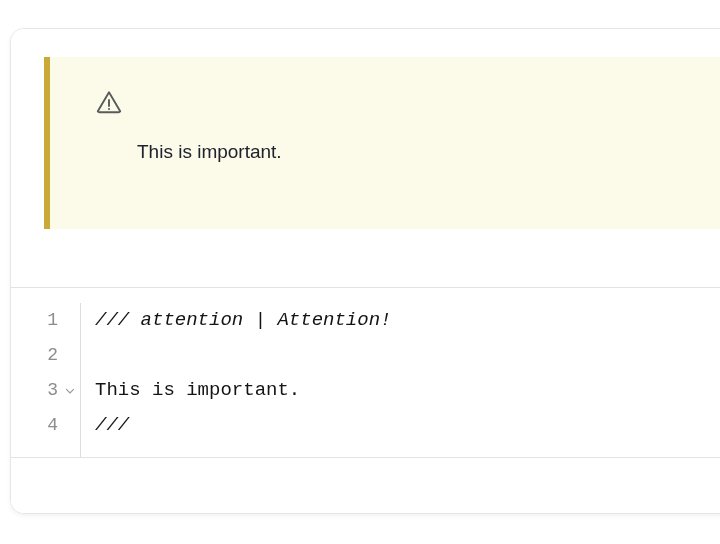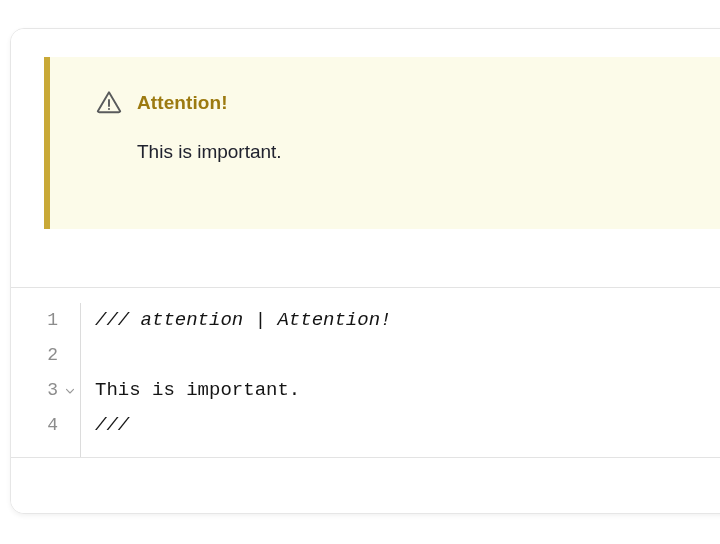--- a/index.html
+++ b/index.html
@@ -152,21 +152,20 @@
   <div class="preview-pane">
 
     <div class="admonition">
 
       <div class="admonition-title-row">
         <svg class="warning-icon" viewBox="0 0 28 26" fill="none">
           <path d="M14 3.2 L25.2 22.3 A1.9 1.9 0 0 1 23.6 23.3 L4.4 23.3 A1.9 1.9 0 0 1 2.8 22.3 Z" stroke="#595b5c" stroke-width="1.9" stroke-linejoin="round" fill="none"></path>
           <line x1="14" y1="11" x2="14" y2="17" stroke="#595b5c" stroke-width="1.9" stroke-linecap="round"></line>
           <circle cx="14" cy="20" r="1.05" fill="#595b5c"></circle>
         </svg>
-        <span class="admonition-title">Attention!</span>
       </div>
 
       <div class="admonition-body">This is important.</div>
 
     </div>
 
   </div>
 
   <div class="editor-pane">
 

